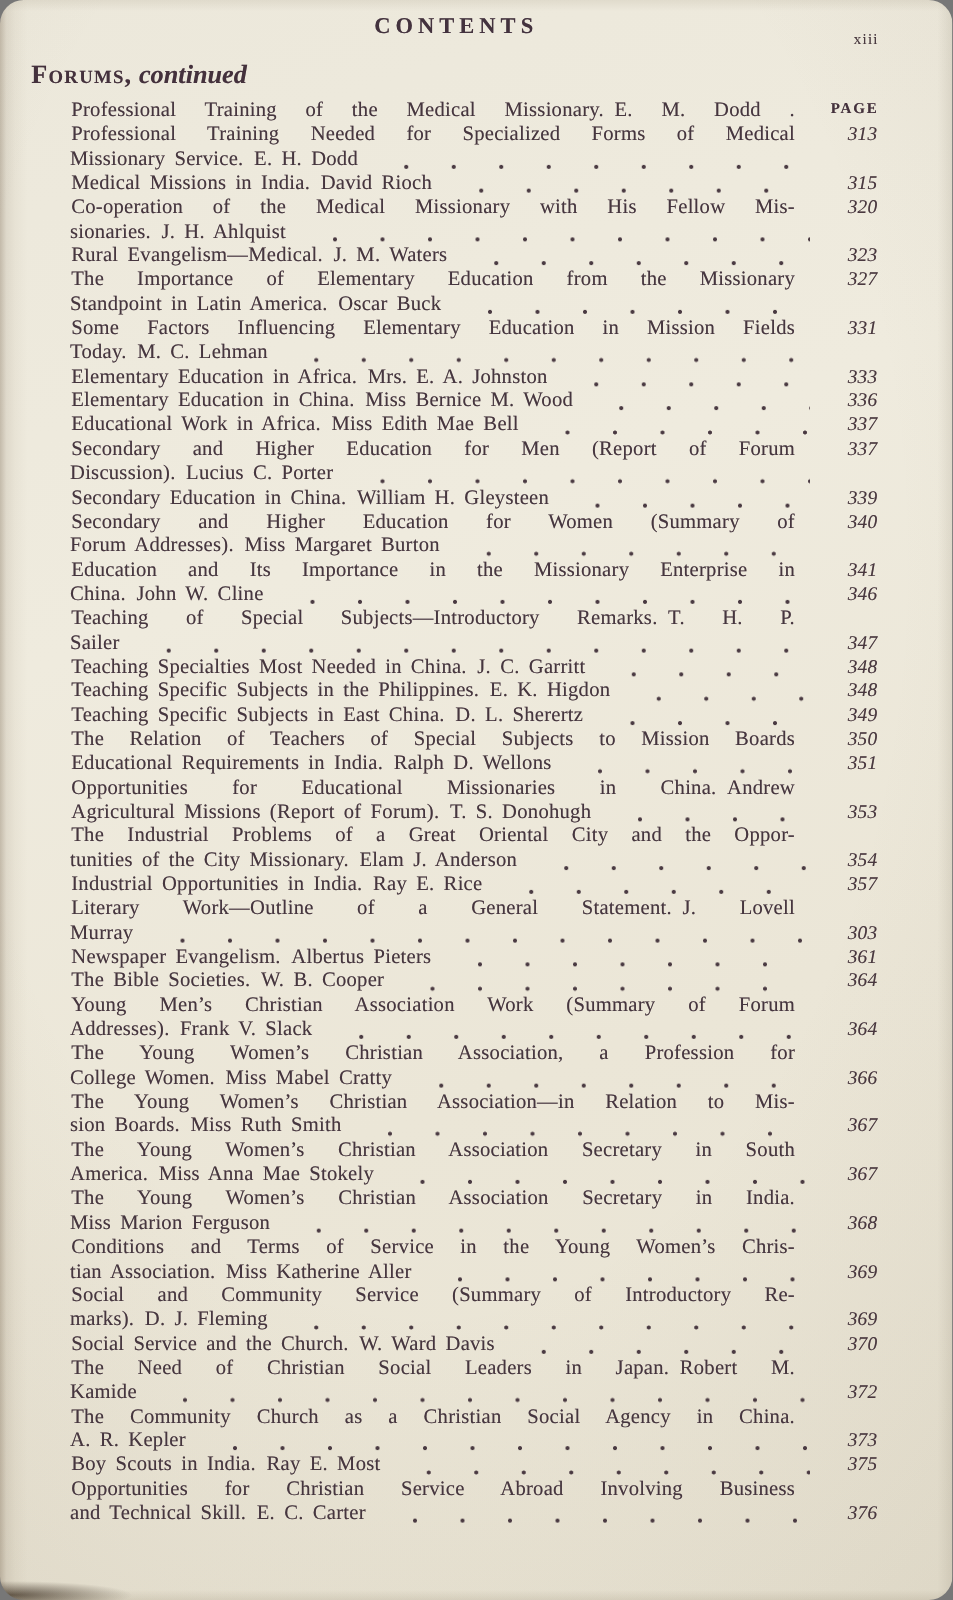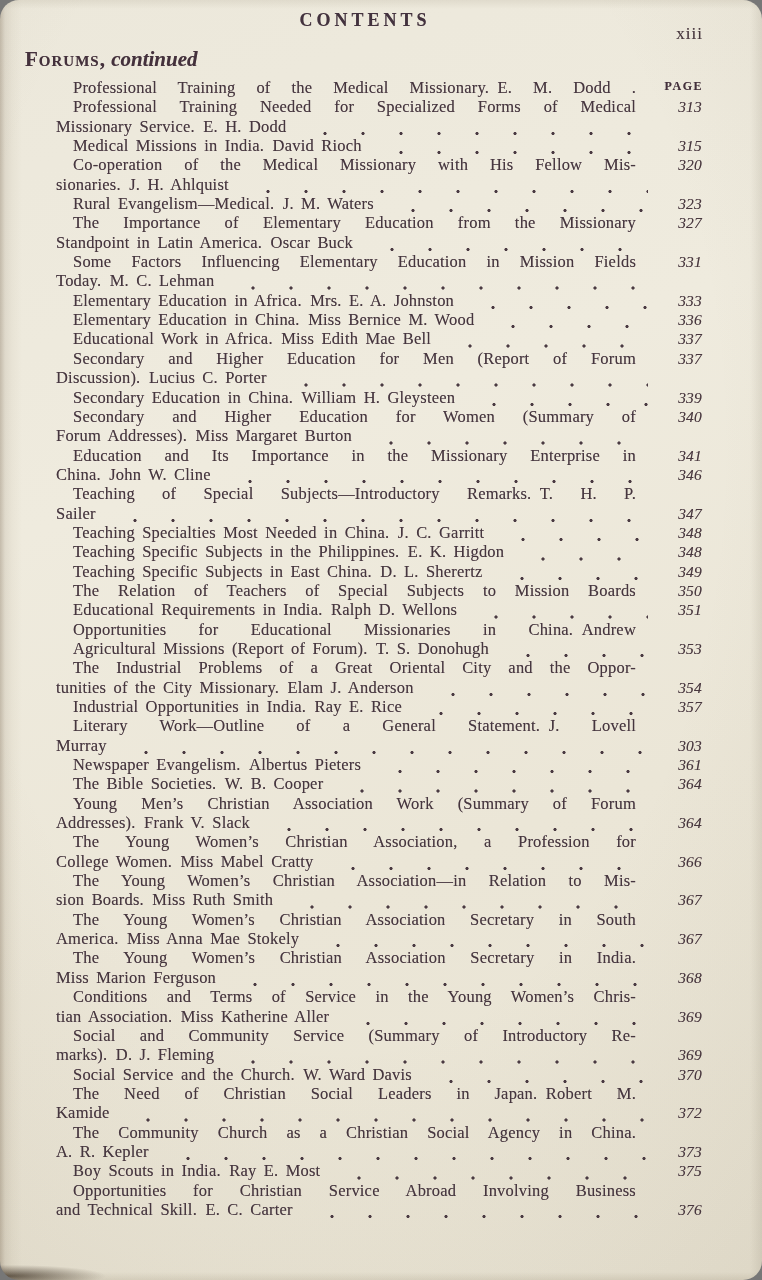--- a/index.html
+++ b/index.html
@@ -20,21 +20,21 @@
       linear-gradient(160deg,#ece8db 0%,#efebde 35%,#ebe6d7 65%,#e9e4d4 100%);
   }
   .page *{text-shadow:0 0 .5px rgba(70,54,64,.45);}
   .doc-title{
     position:absolute;top:10px;left:0;right:32px;
     text-align:center;font-size:18px;font-weight:700;
     letter-spacing:4px;color:#43323e;
   }
   .folio{
     position:absolute;top:24px;right:59px;
-    font-size:17px;color:#49393f;letter-spacing:1px;
+    font-size:12px;color:#49393f;letter-spacing:1px;
   }
   .section-head{
     position:absolute;top:47px;left:25px;
     font-size:21px;color:#44313c;
   }
   .section-head .sc{font-variant:small-caps;font-weight:700;letter-spacing:1px;}
   .section-head .it{font-style:italic;font-weight:600;}
   .page-label{
     position:absolute;top:79px;right:59px;
     font-size:12px;font-weight:700;letter-spacing:1.5px;color:#44313c;
@@ -42,21 +42,21 @@
   #rows{
     position:absolute;top:78px;left:0;width:762px;
     --rh:19.35px;
     font-size:16.5px;letter-spacing:.2px;word-spacing:3px;
   }
   .row{
     display:flex;align-items:baseline;
     height:var(--rh);line-height:var(--rh);
     padding-right:60px;
   }
-  .row .t{padding-left:73px;white-space:nowrap;}
+  .row .t{padding-left:57px;white-space:nowrap;}
   .row.i1 .t{padding-left:56px;}
   .row.j .t{flex:1;white-space:normal;text-align:justify;text-align-last:justify;margin-right:26px;overflow:hidden;}
   .dots{
     flex:1;align-self:stretch;
     margin-left:8px;margin-right:14px;
     background-image:radial-gradient(circle,#4a3a42 1.3px,rgba(74,58,66,0) 1.9px);
     background-size:38px 100%;
     background-position:12px 7px;
     background-repeat:repeat-x;
   }

